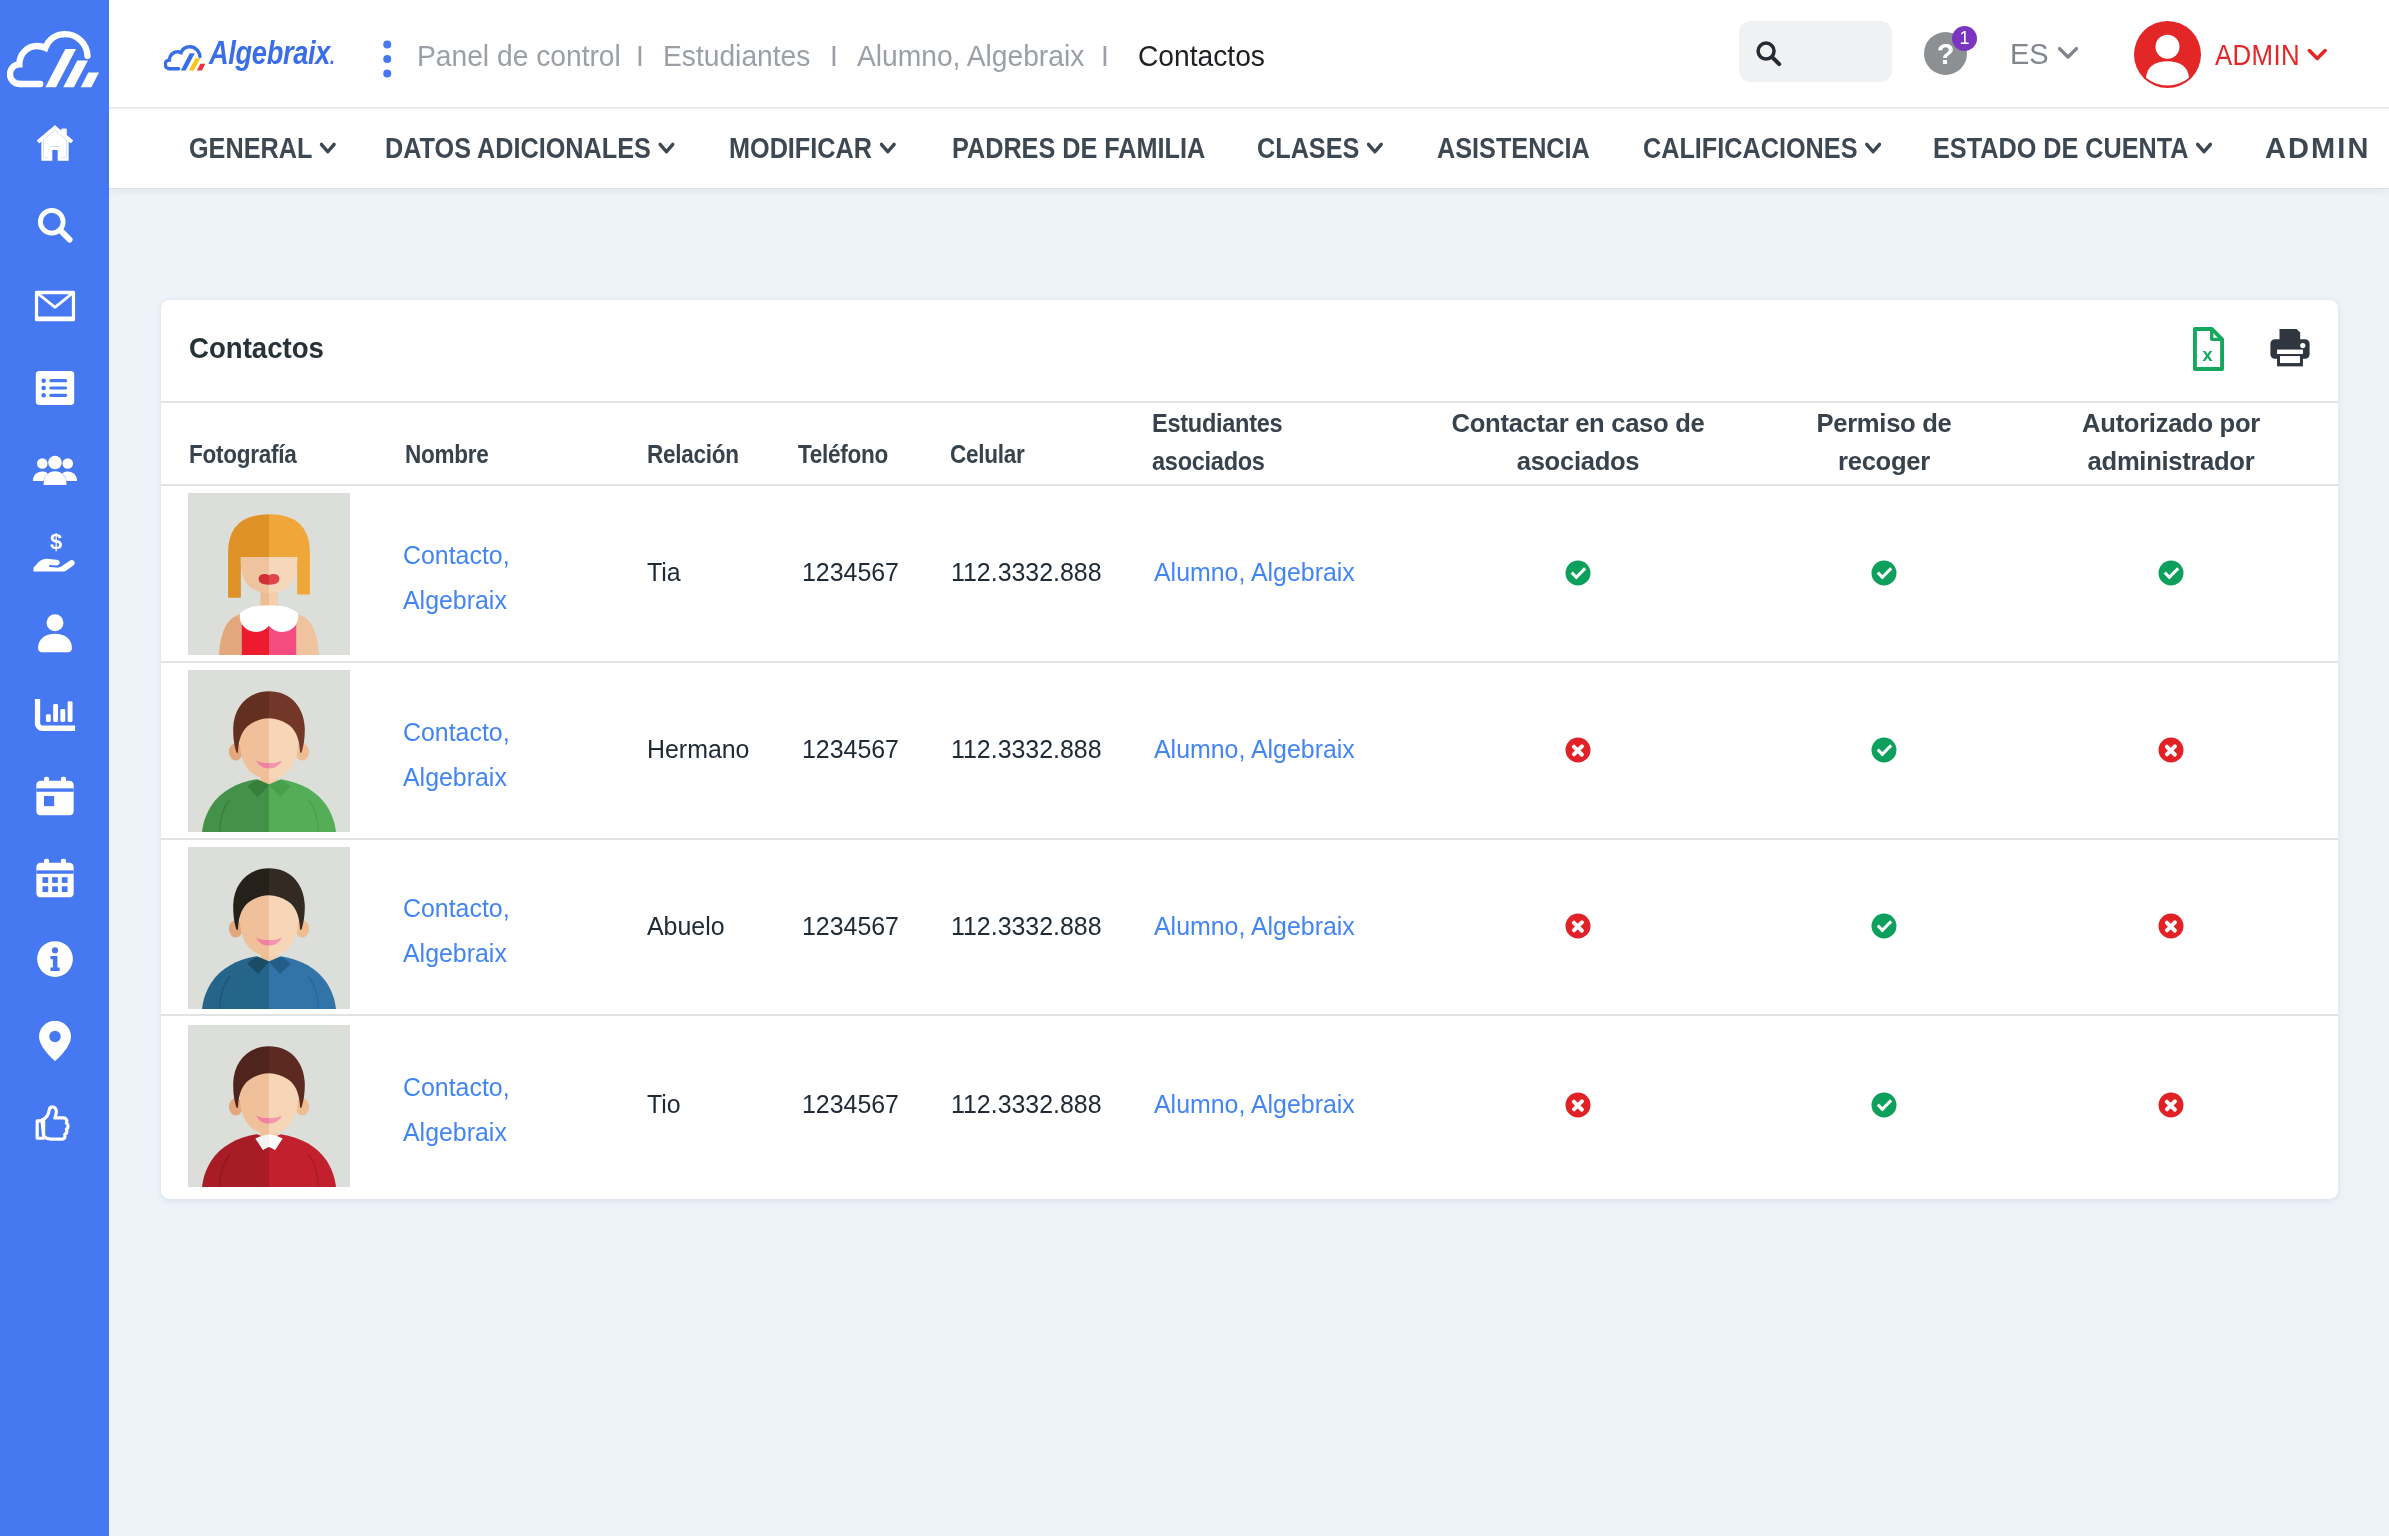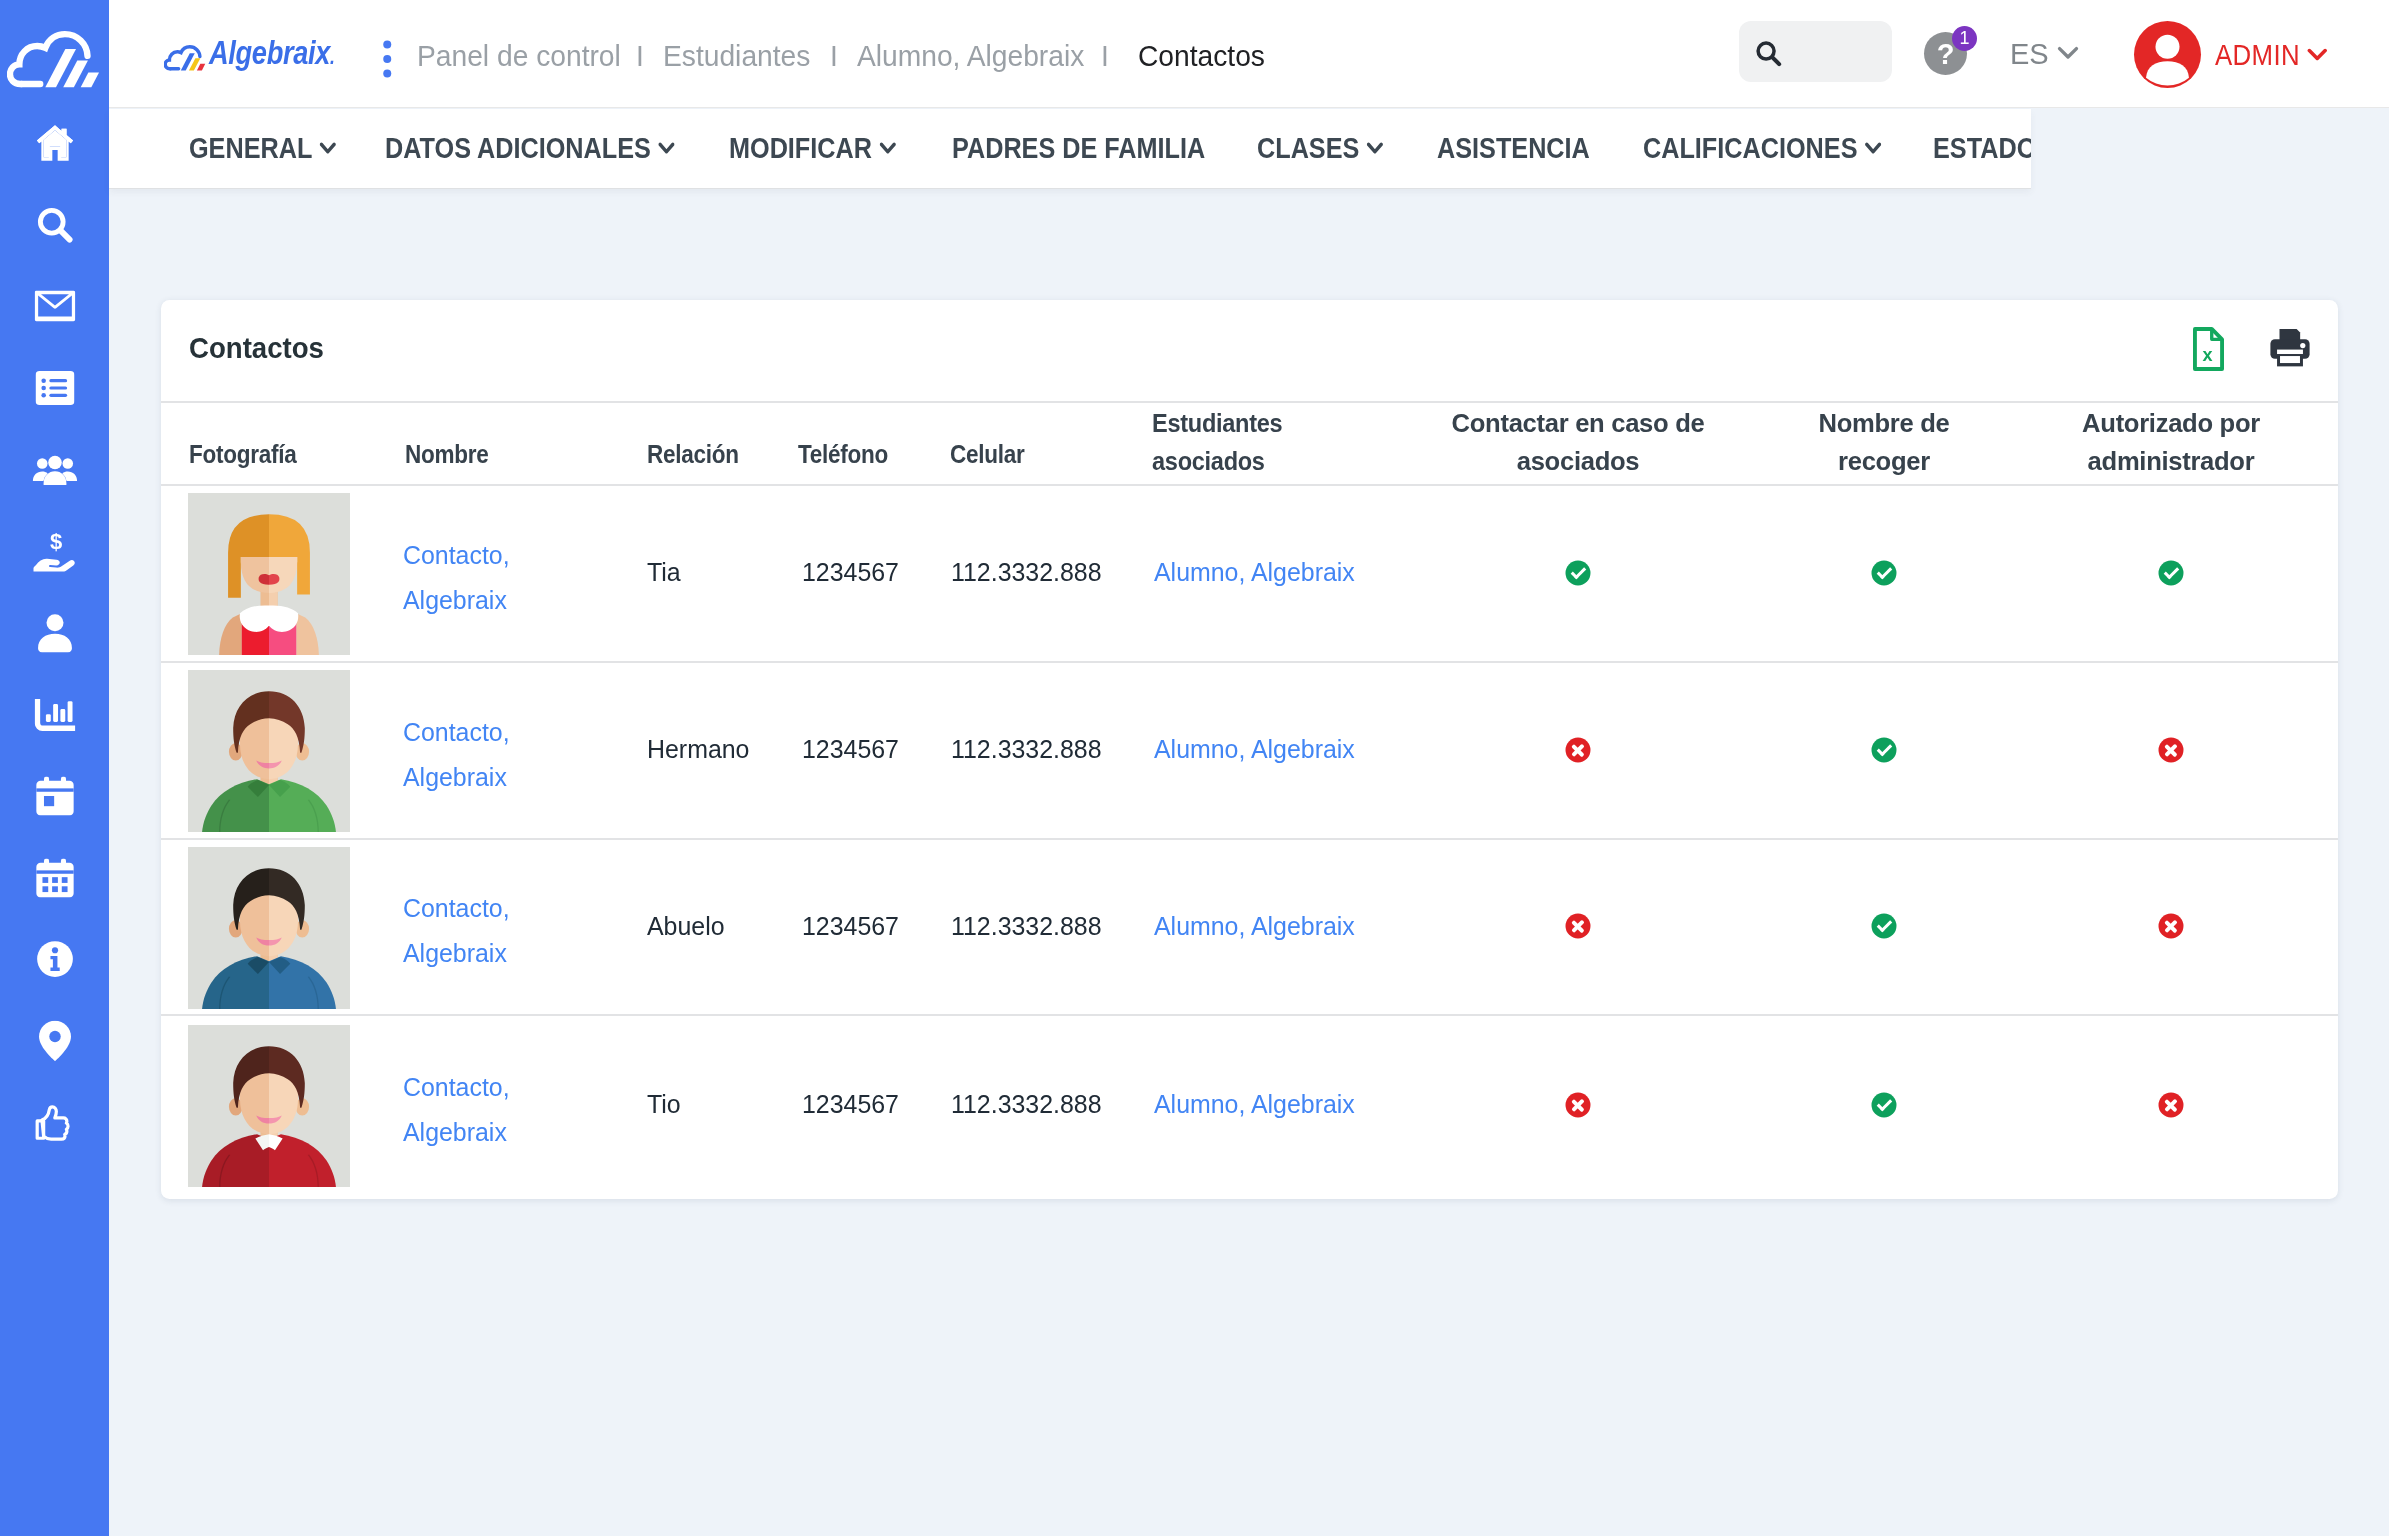--- a/index.html
+++ b/index.html
@@ -4,21 +4,21 @@
 <style>
 *{margin:0;padding:0;box-sizing:border-box}
 html,body{width:2389px;height:1536px;font-family:"Liberation Sans",sans-serif;background:#eef3f9;overflow:hidden}
 .abs{position:absolute}
 
 #sidebar{position:absolute;left:0;top:0;width:109px;height:1536px;background:#4678f2}
 .sic{position:absolute;left:55px;transform:translate(-50%,-50%)}
 .sic svg{display:block}
 
 #topbar{position:absolute;left:109px;top:0;width:2280px;height:108px;background:#fff;border-bottom:1.7px solid #e8e8e8}
-#navbar{position:absolute;left:109px;top:109px;width:1922px;height:80px;background:#fff;border-bottom:1.7px solid #dfe1e3;box-shadow:0 4.3px 6.8px rgba(60,70,90,.06);white-space:nowrap;overflow:hidden}
+#navbar{position:absolute;left:109px;top:109px;width:2280px;height:80px;background:#fff;border-bottom:1.7px solid #dfe1e3;box-shadow:0 4.3px 6.8px rgba(60,70,90,.06);white-space:nowrap;overflow:hidden}
 .navitem{position:absolute;top:23px;font-weight:bold;font-size:29px;color:#3d4852;letter-spacing:0;transform:scaleX(.87);transform-origin:left center}
 .chev{display:inline-block;vertical-align:middle;margin-left:8.5px;margin-top:-3.4px}
 
 .bc{position:absolute;top:56px;transform:translateY(-50%) scaleX(.94);transform-origin:left center;font-size:30px;color:#9aa0a6}
 .bc.dark{color:#202124}
 
 #card{position:absolute;left:161px;top:300px;width:2177px;height:899px;background:#fff;border-radius:8.5px;box-shadow:0 1.7px 6.8px rgba(40,60,90,.10)}
 #cardtitle{position:absolute;left:28px;top:31px;font-size:30px;font-weight:bold;color:#263238;transform:scaleX(.92);transform-origin:left center}
 .hline{position:absolute;left:0;width:2177px;height:1.7px;background:#e2e3e5}
 .th{position:absolute;font-size:25.6px;font-weight:bold;color:#37424c;line-height:38px;letter-spacing:-0.3px}
@@ -247,21 +247,21 @@
   <div class="th" style="left:28px;top:135px;transform:scaleX(.88);transform-origin:left center">Fotografía</div>
   <div class="th" style="left:244px;top:135px;transform:scaleX(.88);transform-origin:left center">Nombre</div>
   <div class="th" style="left:486px;top:135px;transform:scaleX(.88);transform-origin:left center">Relación</div>
   <div class="th" style="left:637px;top:135px;transform:scaleX(.88);transform-origin:left center">Teléfono</div>
   <div class="th" style="left:789px;top:135px;transform:scaleX(.88);transform-origin:left center">Celular</div>
   <div class="th" style="left:991px;top:104px;transform:scaleX(.92);transform-origin:left center">Estudiantes<br>asociados</div>
   <div class="th" style="left:1417px;top:104px;width:0;white-space:nowrap;text-align:center;display:flex;justify-content:center">
       <span style="white-space:normal;width:307px;flex:none">Contactar en caso de asociados</span>
     </div>
   <div class="th" style="left:1723px;top:104px;display:flex;justify-content:center;width:0">
-      <span style="white-space:normal;width:196px;flex:none;text-align:center">Nombre de recoger</span>
+      <span style="white-space:normal;width:196px;flex:none;text-align:center">Permiso de recoger</span>
     </div>
   <div class="th" style="left:2010px;top:104px;display:flex;justify-content:center;width:0">
       <span style="white-space:normal;width:256px;flex:none;text-align:center">Autorizado por administrador</span>
     </div>
 
   <div class="avatar" style="top:193px"><svg width="162" height="162" viewBox="0 0 190 190">
     <rect width="190" height="190" fill="#dcdeda"></rect>
     <path d="M85 100 h20 v40 h-20 z" fill="#edbd93"></path>
         <path d="M95 100 h10 v40 h-10 z" fill="#f4cfae"></path>
     <path d="M63 190 V141 L52.5 146 C42.5 154 37 170 36.5 190 Z" fill="#e2a77c"></path>

